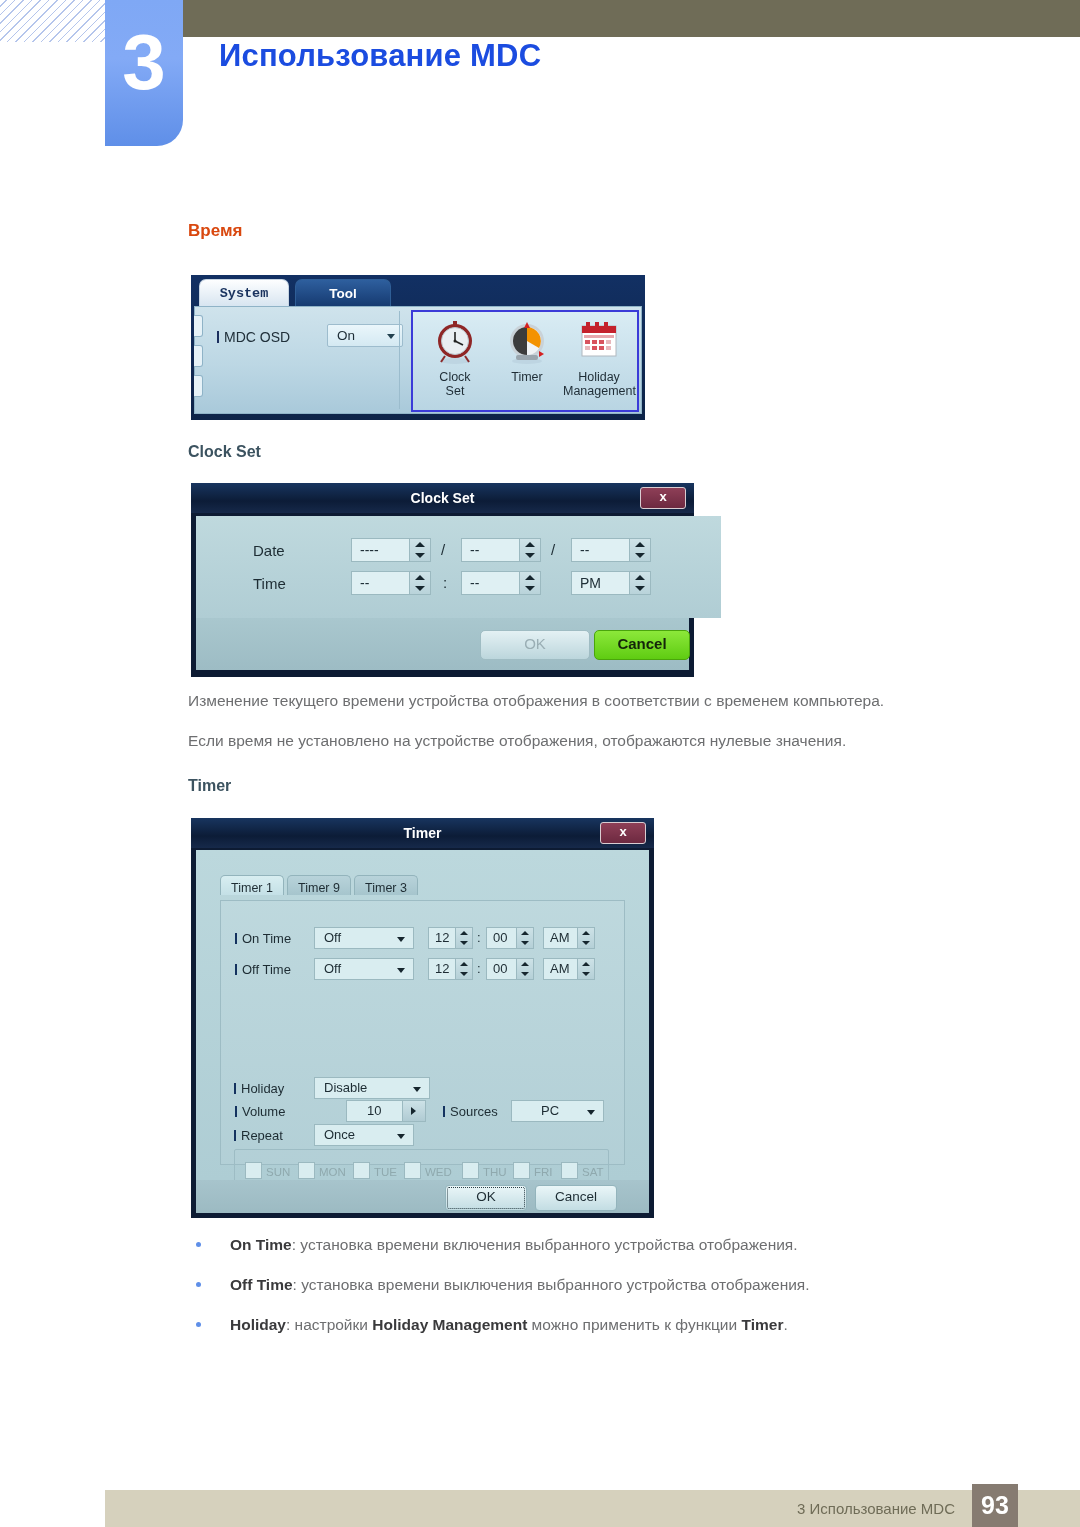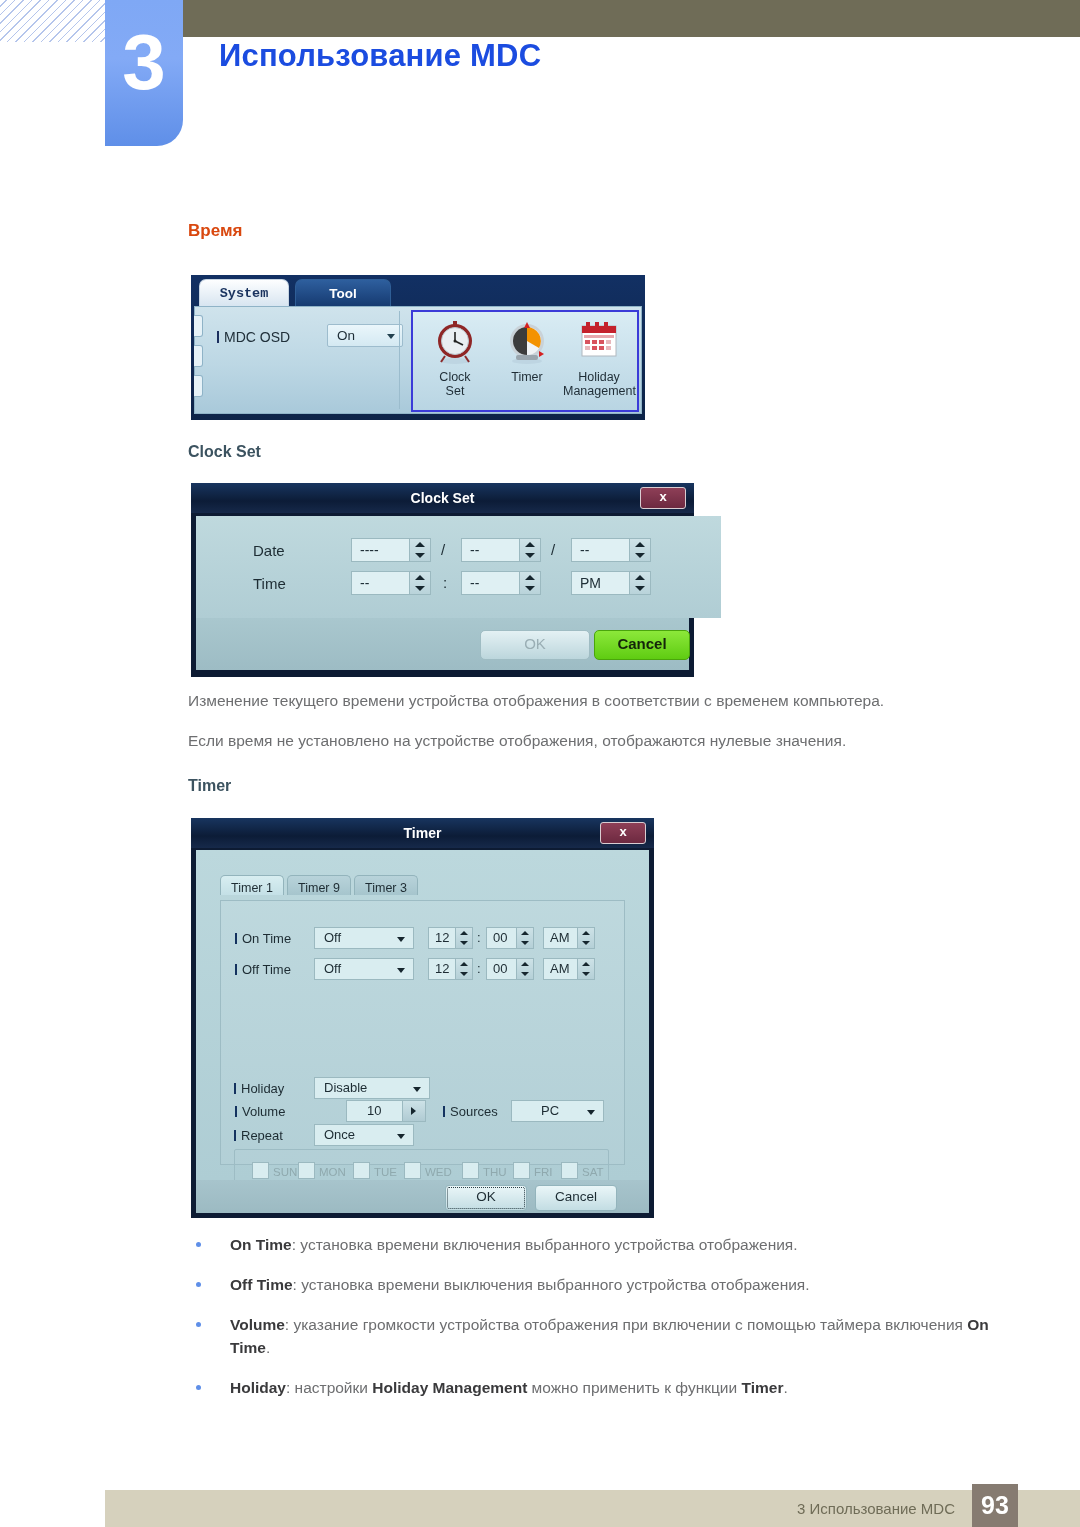--- a/index.html
+++ b/index.html
@@ -567,21 +567,21 @@
 
     <div class="tm-lbl" style="left:38px;top:278px;">
       <span class="tick"></span><span>Repeat</span>
     </div>
     <div class="tm-combo" style="left:118px;top:274px;width:100px;">
       <span>Once</span>
       <span class="caret"></span>
     </div>
 
     <div class="days-box" style="left:38px;top:299px;width:375px;height:42px;">
-      <div class="day" style="left:17px;">
+      <div class="day" style="left:10px;">
         <span class="cb"></span><span class="dl">SUN</span>
       </div>
       <div class="day" style="left:63px;">
         <span class="cb"></span><span class="dl">MON</span>
       </div>
       <div class="day" style="left:118px;">
         <span class="cb"></span><span class="dl">TUE</span>
       </div>
       <div class="day" style="left:169px;">
         <span class="cb"></span><span class="dl">WED</span>
@@ -605,22 +605,19 @@
 </div>
 
 <div class="bullets">
   <div class="bullet">
     <b>On Time</b><span>: установка времени включения выбранного устройства отображения.</span>
   </div>
   <div class="bullet">
     <b>Off Time</b><span>: установка времени выключения выбранного устройства отображения.</span>
   </div>
   <div class="bullet">
-    <b>Volume</b><span>: указание громкости устройства отображения при включении с помощью таймера включения </span><b>On Time</b><span>.</span>
-  </div>
-  <div class="bullet">
     <b>Holiday</b><span>: настройки </span><b>Holiday Management</b><span> можно применить к функции </span><b>Timer</b><span>.</span>
   </div>
 </div>
 
 <div class="footer-bar"></div>
 <div class="footer-text">3 Использование MDC</div>
 <div class="footer-page">93</div>
 
 </body></html>

